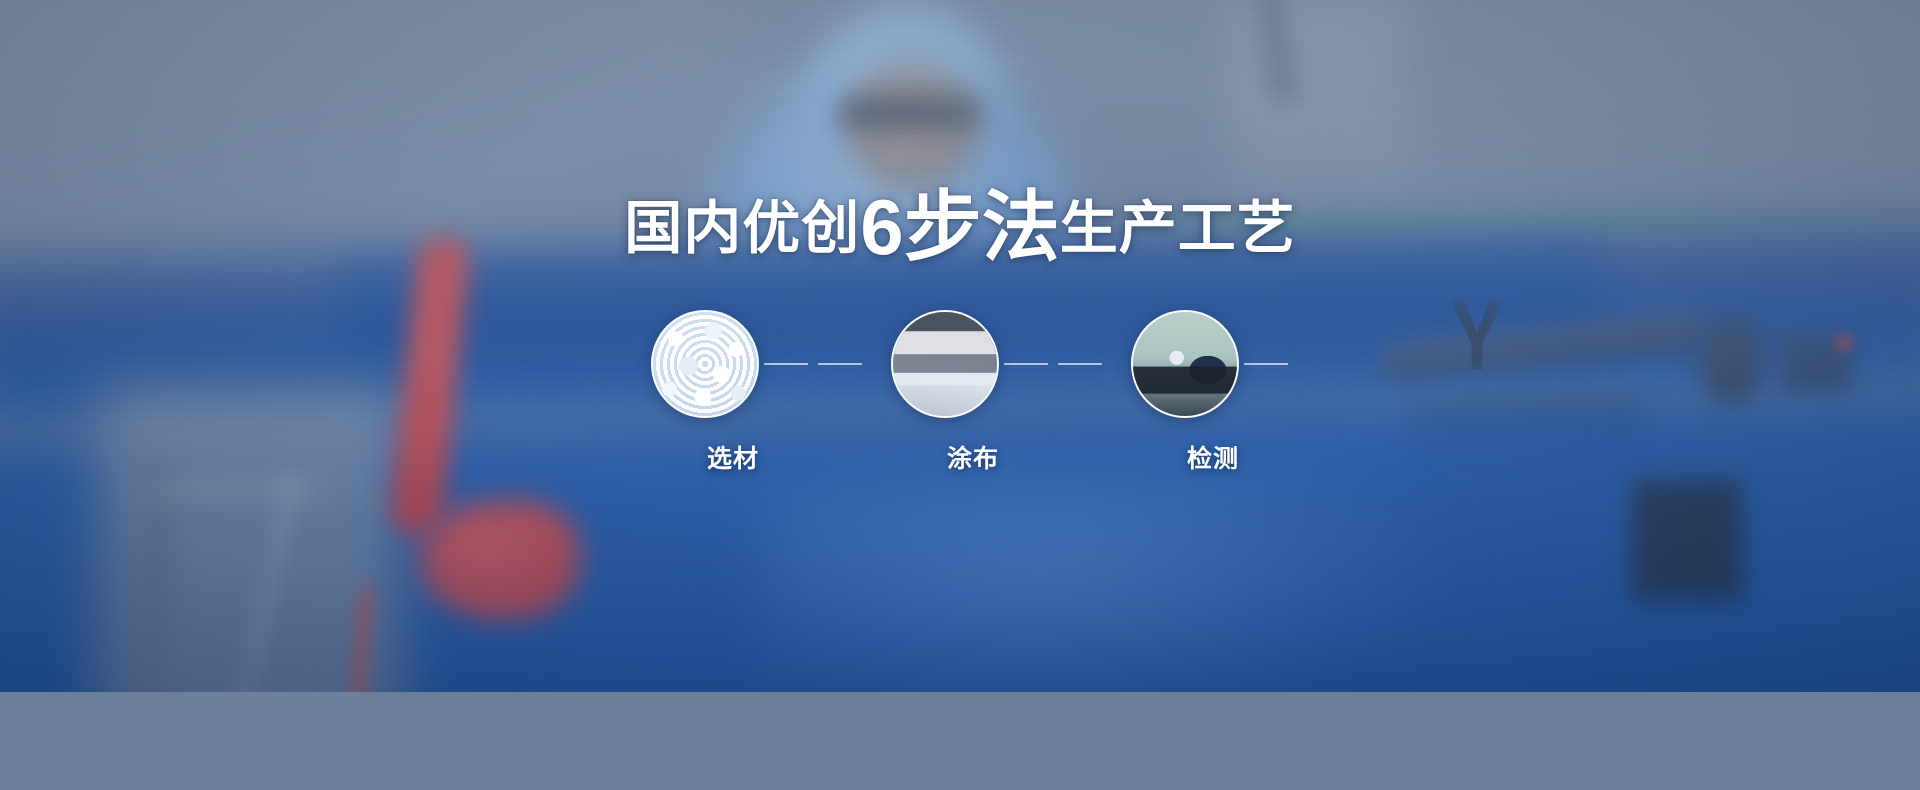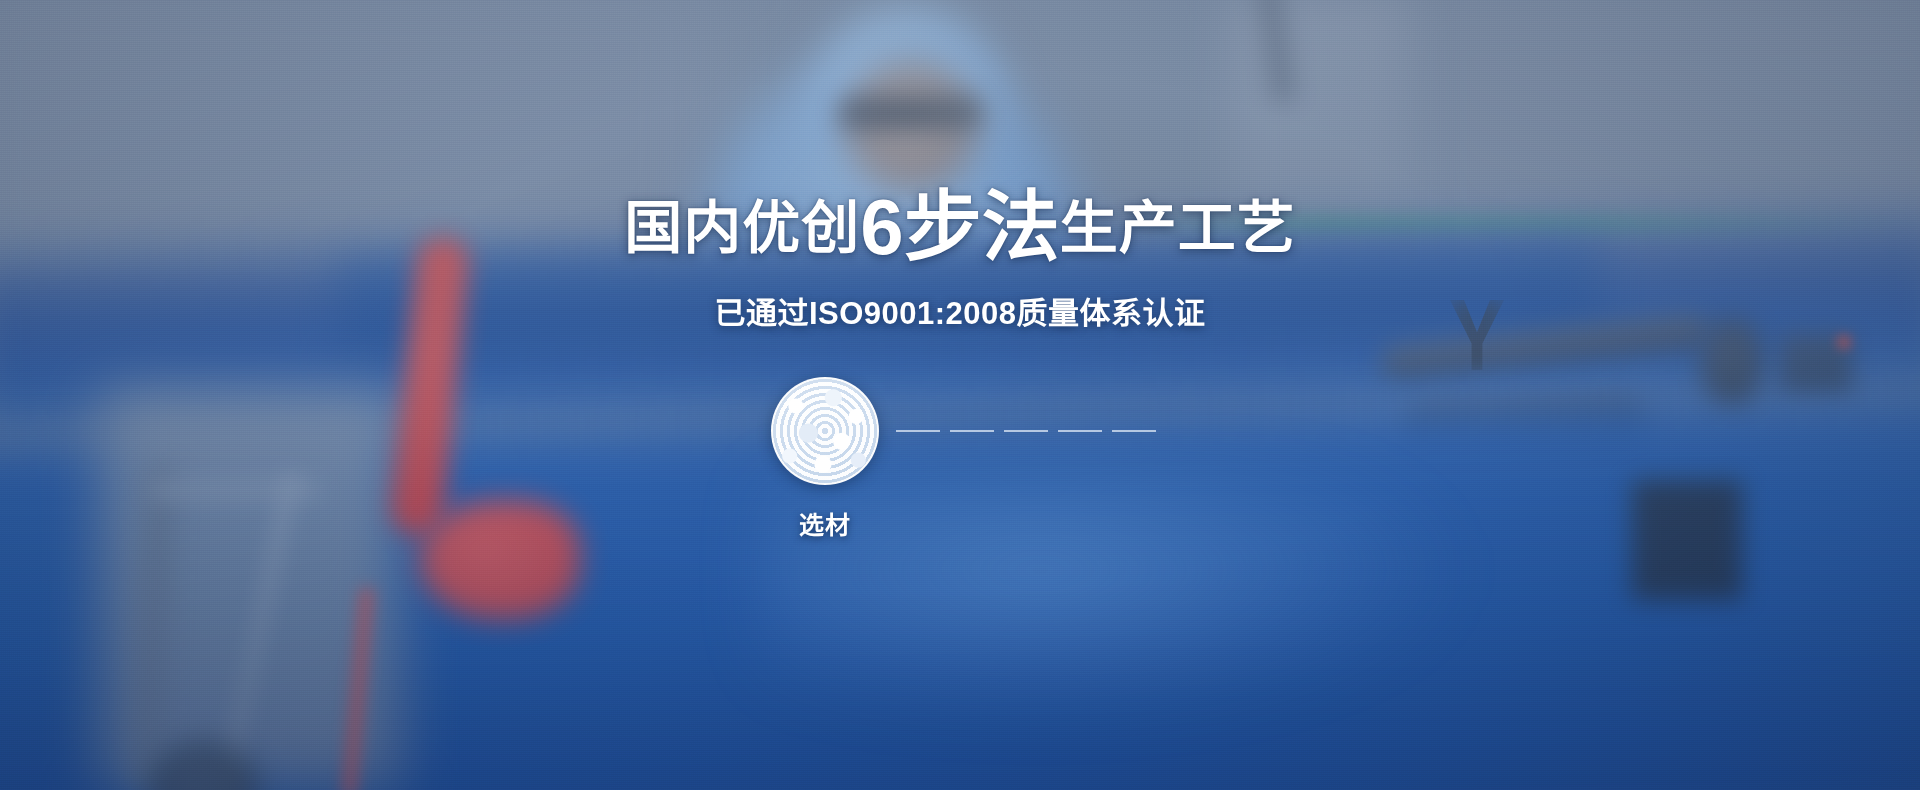--- a/index.html
+++ b/index.html
@@ -7,21 +7,21 @@
   html, body {
     width:1920px; height:790px;
     overflow:hidden;
     background:#6b7f99;
     font-family:"Liberation Sans","DejaVu Sans",sans-serif;
   }
 
   
   .banner{
     position:relative;
-    width:1920px; height:790px;
+    width:1920px; height:692px;
     overflow:hidden;
     background:#74869f;
   }
 
   
   .bg-layer{ position:absolute; inset:0; }
 
   
   .bg-wall{
     background:
@@ -250,21 +250,21 @@
   }
 
   
   .steps{
     margin-top:44px;
     display:flex;
     align-items:flex-start;
     justify-content:center;
   }
   .step{
-    display:flex; flex-direction:column; align-items:center;
+    display:flex; flex-direction:column; align-items:flex-end;
     width:132px;
   }
   .step-circle{
     width:108px; height:108px;
     border-radius:50%;
     border:2px solid rgba(255,255,255,.92);
     overflow:hidden;
     position:relative;
     box-shadow:0 3px 14px rgba(10,28,60,.38);
     background:#cfd9e4;
@@ -390,50 +390,61 @@
     <div class="bg-vignette"></div>
     <div class="bg-grain"></div>
   </div>
 
   <div class="content">
 
     <div class="headline">
       <span>国内优创</span><span class="big">6步法</span><span>生产工艺</span>
     </div>
 
-    <div class="subhead">已通过ISO9001:2008质量体系认证</div>
 
     <div class="steps">
 
       <div class="step">
         <div class="step-circle">
           <div class="thumb t-pellets"></div>
         </div>
         <div class="step-label">选材</div>
       </div>
 
       <div class="connector">
           <i></i>
         </div>
 
 
       <div class="connector">
           <i></i>
         </div>
 
+      <div class="step">
+        <div class="step-circle">
+          <div class="thumb t-coat"></div>
+        </div>
+        <div class="step-label">涂布</div>
+      </div>
 
       <div class="connector">
           <i></i>
         </div>
 
 
       <div class="connector">
           <i></i>
         </div>
 
+      <div class="step">
+        <div class="step-circle">
+          <div class="thumb t-test"></div>
+        </div>
+        <div class="step-label">检测</div>
+      </div>
 
       <div class="connector">
           <i></i>
         </div>
 
 
     </div>
   </div>
 </div>
 

